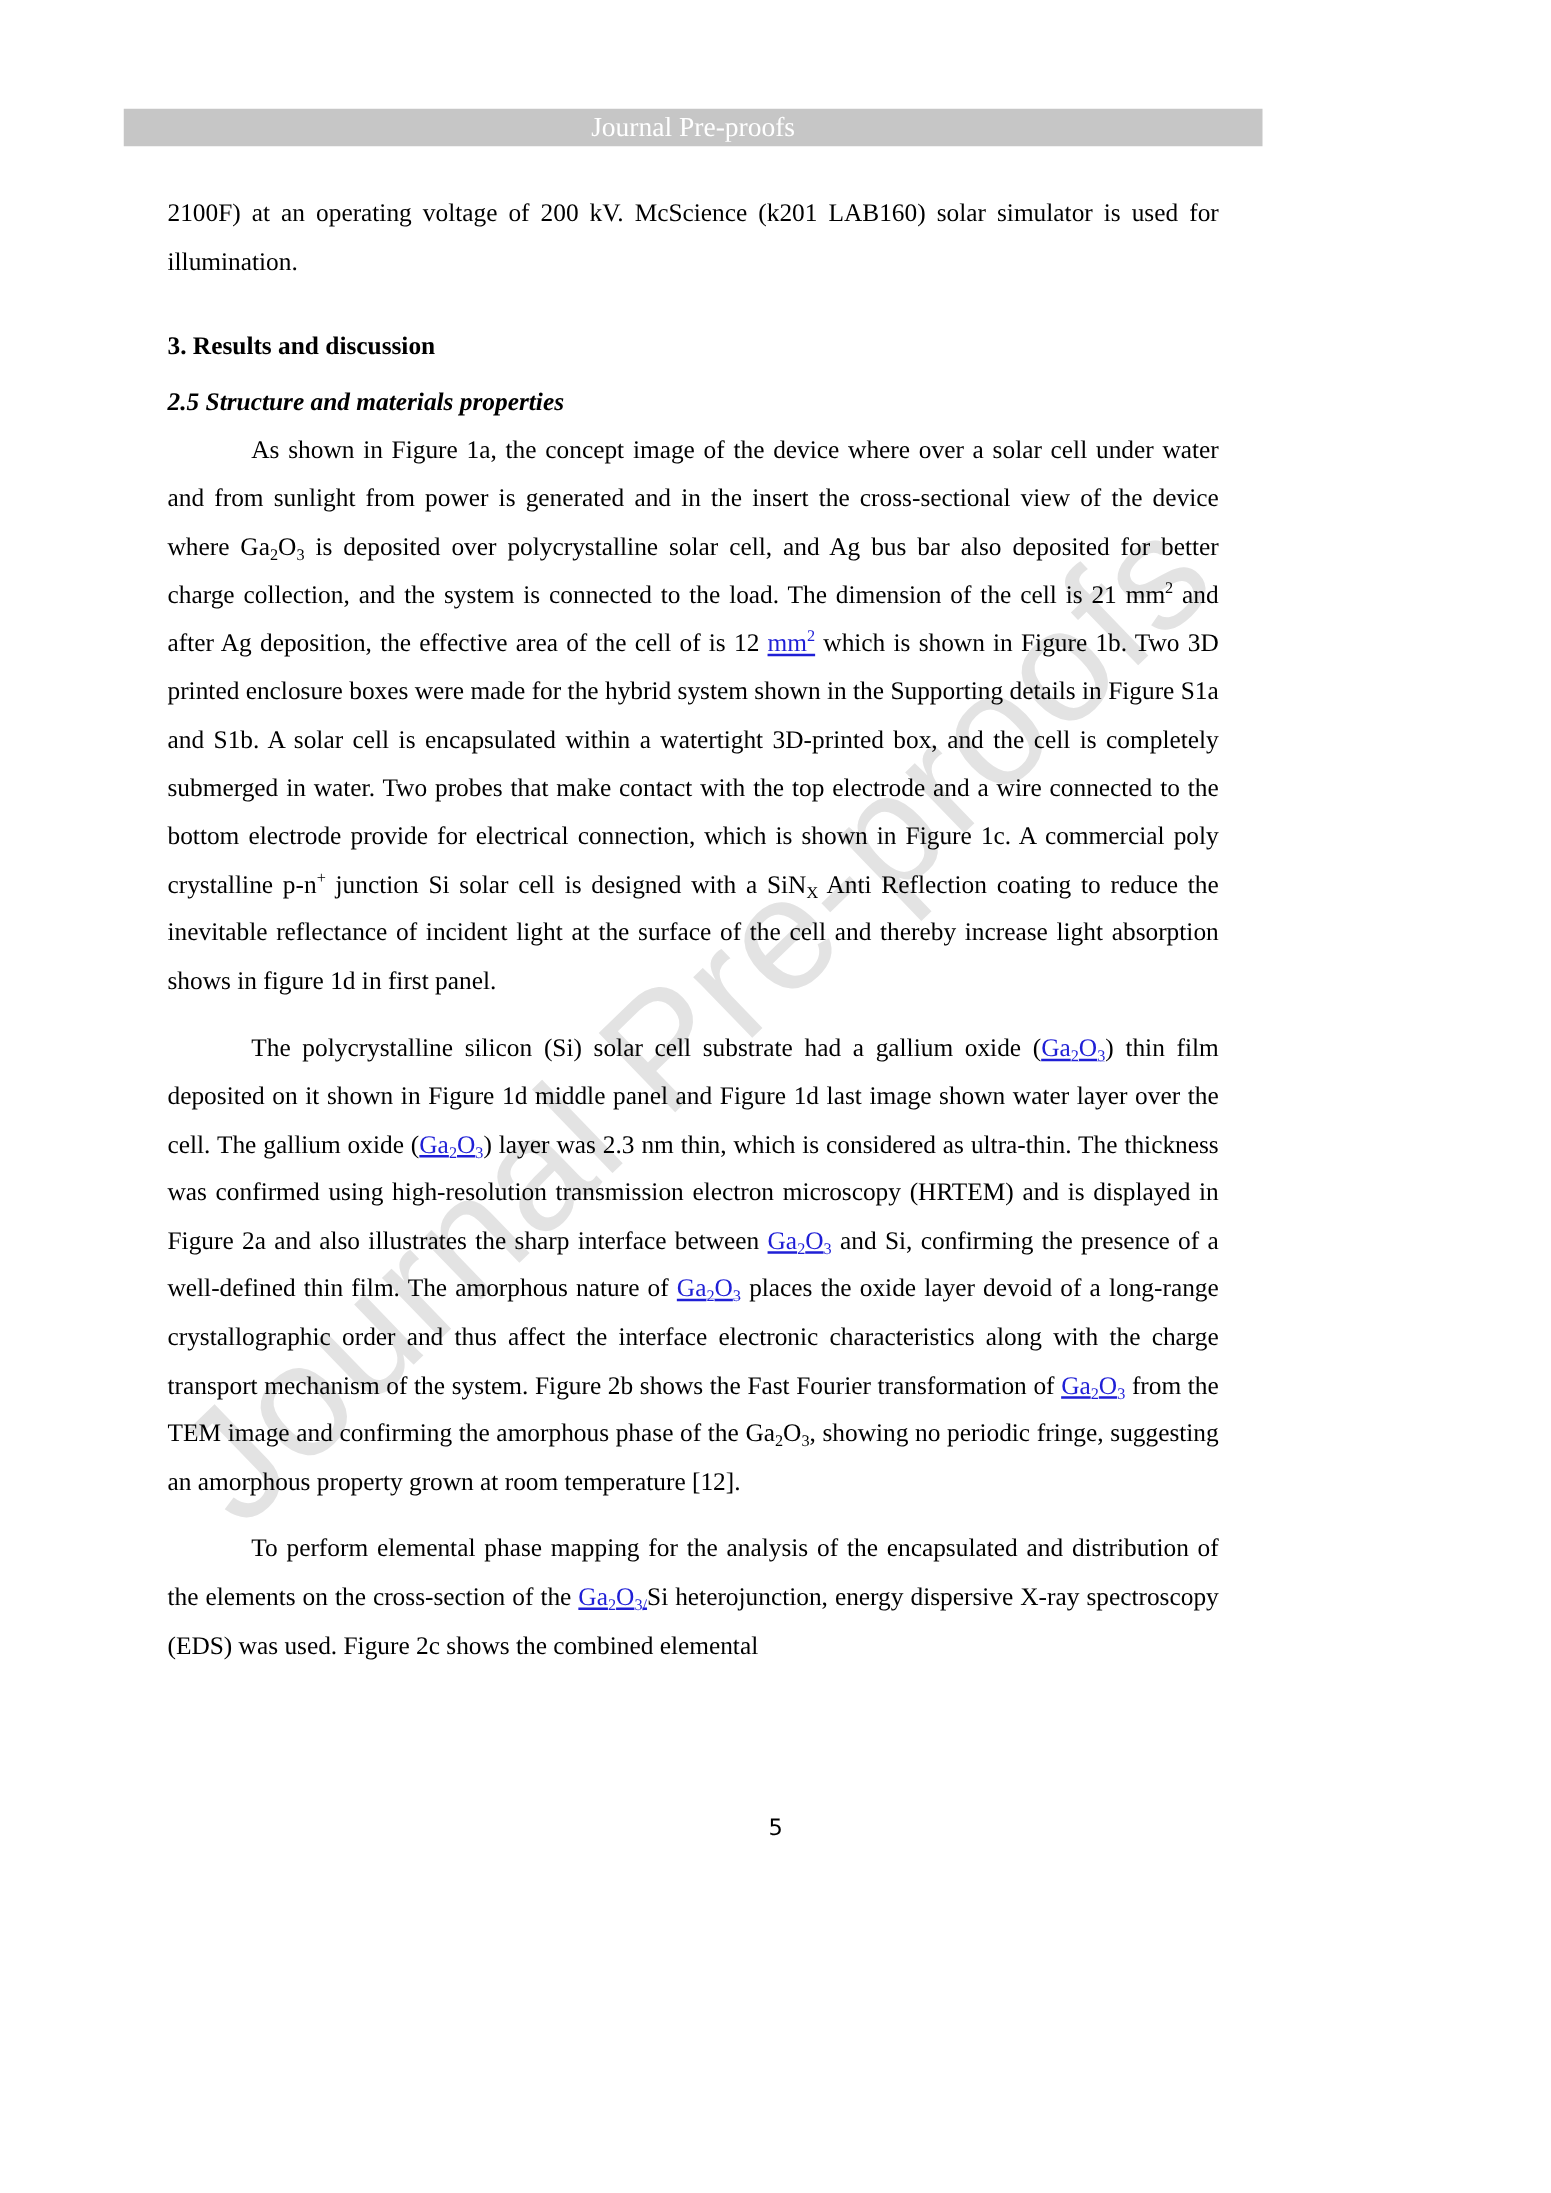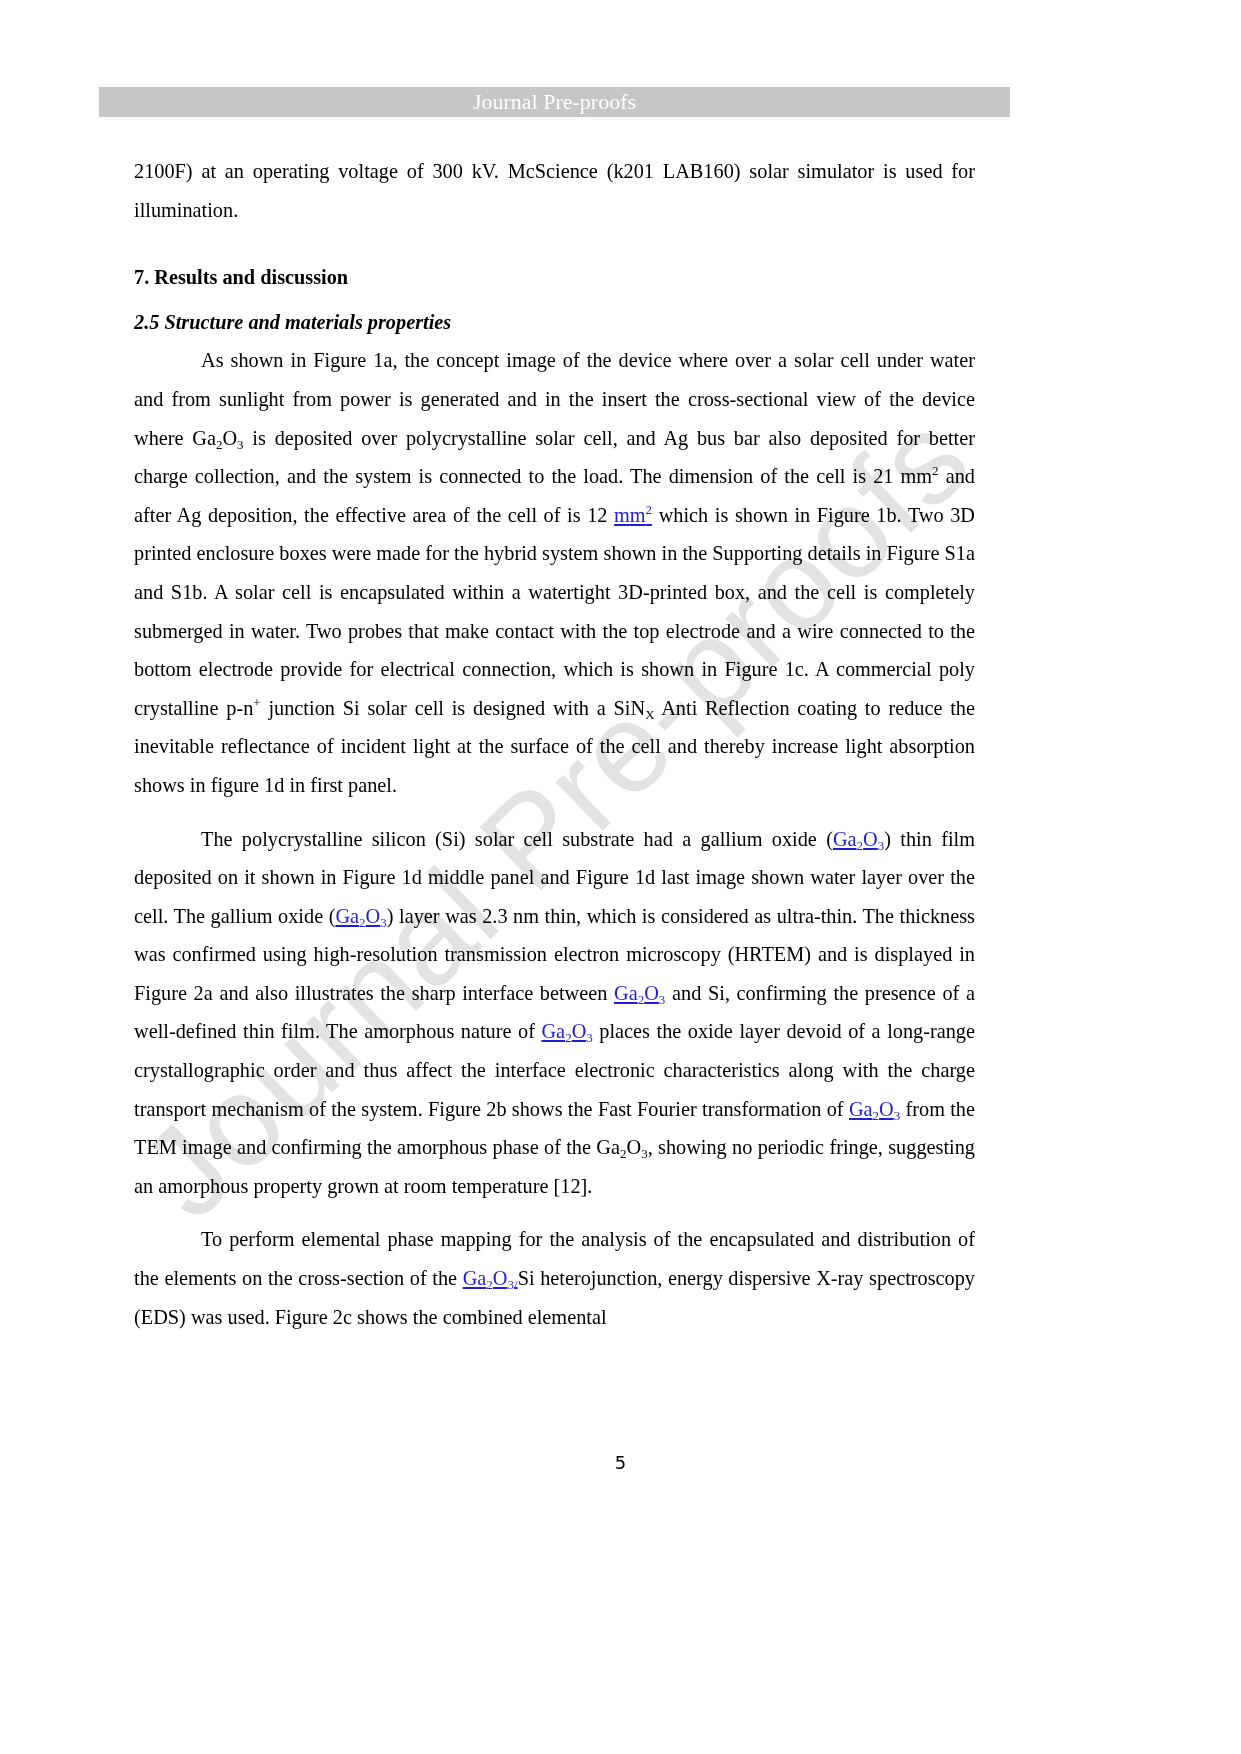--- a/index.html
+++ b/index.html
@@ -49,23 +49,23 @@
 <div class="page">
 
   <div class="header-bar">
     <span>Journal Pre-proofs</span>
   </div>
 
   <div class="watermark">Journal Pre-proofs</div>
 
   <div class="content">
 
-    <p>2100F) at an operating voltage of 300 kV. McScience (k201 LAB160) solar simulator is used for illumination.</p>
+    <p>2100F) at an operating voltage of 200 kV. McScience (k201 LAB160) solar simulator is used for illumination.</p>
 
-    <p class="h-section">7. Results and discussion</p>
+    <p class="h-section">3. Results and discussion</p>
     <p class="h-sub">2.5 Structure and materials properties</p>
 
     <p class="indent"><span>As shown in Figure 1a, the concept image of the device where over a solar cell under water and from sunlight from power is generated and in the insert the cross-sectional view of the device where Ga</span><sub>2</sub><span>O</span><sub>3</sub><span> is deposited over polycrystalline solar cell, and Ag bus bar also deposited for better charge collection, and the system is connected to the load.  The dimension of the cell is 21 mm</span><sup>2</sup><span> and after Ag deposition, the effective area of the cell of is 12 </span><span class="blue"><span>mm</span><sup>2</sup></span><span> which is shown in Figure 1b. Two 3D printed enclosure boxes were made for the hybrid system shown in the Supporting details in Figure S1a and S1b. A solar cell is encapsulated within a watertight 3D-printed box, and the cell is completely submerged in water. Two probes that make contact with the top electrode and a wire connected to the bottom electrode provide for electrical connection, which is shown in Figure 1c. A commercial poly crystalline p-n</span><sup>+</sup><span> junction Si solar cell is designed with a SiN</span><sub>X</sub><span> Anti Reflection coating to reduce the inevitable reflectance of incident light at the surface of the cell and thereby increase light absorption shows in figure 1d in first panel.</span></p>
 
     <p class="indent gap-sm"><span>The polycrystalline silicon (Si) solar cell substrate had a gallium oxide (</span><span class="blue"><span>Ga</span><sub>2</sub><span>O</span><sub>3</sub></span><span>) thin film deposited on it shown in Figure 1d middle panel and Figure 1d last image shown water layer over the cell. The gallium oxide (</span><span class="blue"><span>Ga</span><sub>2</sub><span>O</span><sub>3</sub></span><span>) layer was 2.3 nm thin, which is considered as ultra-thin. The thickness was confirmed using high-resolution transmission electron microscopy (HRTEM) and is displayed in Figure 2a and also illustrates the sharp interface between </span><span class="blue"><span>Ga</span><sub>2</sub><span>O</span><sub>3</sub></span><span> and Si, confirming the presence of a well-defined thin film. The amorphous nature of </span><span class="blue"><span>Ga</span><sub>2</sub><span>O</span><sub>3</sub></span><span> places the oxide layer devoid of a long-range crystallographic order and thus affect the interface electronic characteristics along with the charge transport mechanism of the system. Figure 2b shows the Fast Fourier transformation of </span><span class="blue"><span>Ga</span><sub>2</sub><span>O</span><sub>3</sub></span><span> from the TEM image and confirming the amorphous phase of the Ga</span><sub>2</sub><span>O</span><sub>3</sub><span>, showing no periodic fringe, suggesting an amorphous property grown at room temperature [12].</span></p>
 
     <p class="indent gap-sm"><span>To perform elemental phase mapping for the analysis of the encapsulated and distribution of the elements on the cross-section of the </span><span class="blue"><span>Ga</span><sub>2</sub><span>O</span><sub>3</sub><sub>/</sub></span><span>Si heterojunction, energy dispersive X-ray spectroscopy (EDS) was used. Figure 2c shows the combined elemental</span></p>
 
   </div>
 

